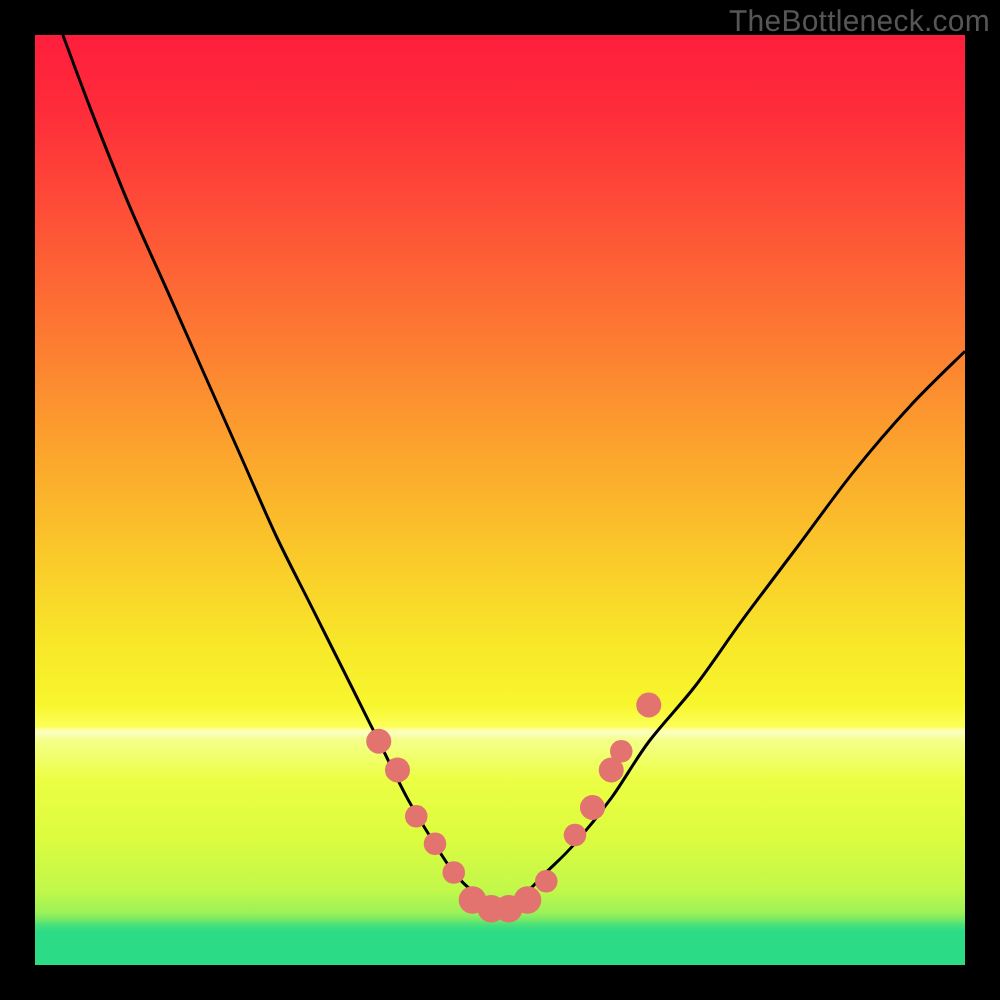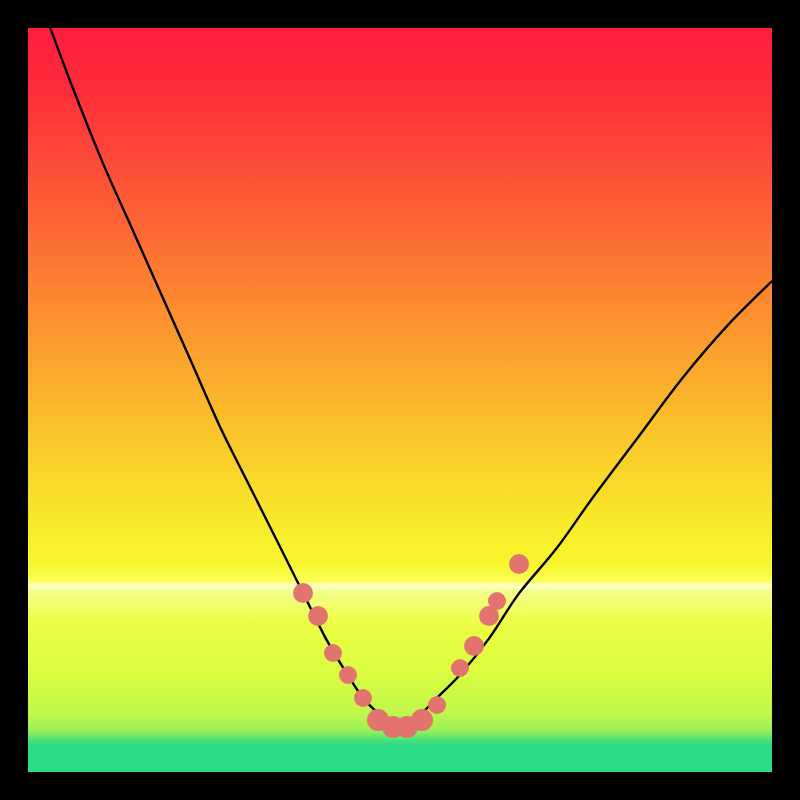--- a/index.html
+++ b/index.html
@@ -77,13 +77,14 @@
         <div class="marker" style="width: 22px; height: 22px; left: 379.44px; top: 699.36px; background: rgb(226, 115, 111);"></div>
         <div class="marker" style="width: 22px; height: 22px; left: 394.32px; top: 691.92px; background: rgb(226, 115, 111);"></div>
         <div class="marker" style="width: 18px; height: 18px; left: 409.2px; top: 677.04px; background: rgb(226, 115, 111);"></div>
         <div class="marker" style="width: 18px; height: 18px; left: 431.52px; top: 639.84px; background: rgb(226, 115, 111);"></div>
         <div class="marker" style="width: 20px; height: 20px; left: 446.4px; top: 617.52px; background: rgb(226, 115, 111);"></div>
         <div class="marker" style="width: 20px; height: 20px; left: 461.28px; top: 587.76px; background: rgb(226, 115, 111);"></div>
         <div class="marker" style="width: 18px; height: 18px; left: 468.72px; top: 572.88px; background: rgb(226, 115, 111);"></div>
         <div class="marker" style="width: 20px; height: 20px; left: 491.04px; top: 535.68px; background: rgb(226, 115, 111);"></div>
       </div>
   </div>
+  <div class="watermark">TheBottleneck.com</div>
 </div>
 
 </body></html>

